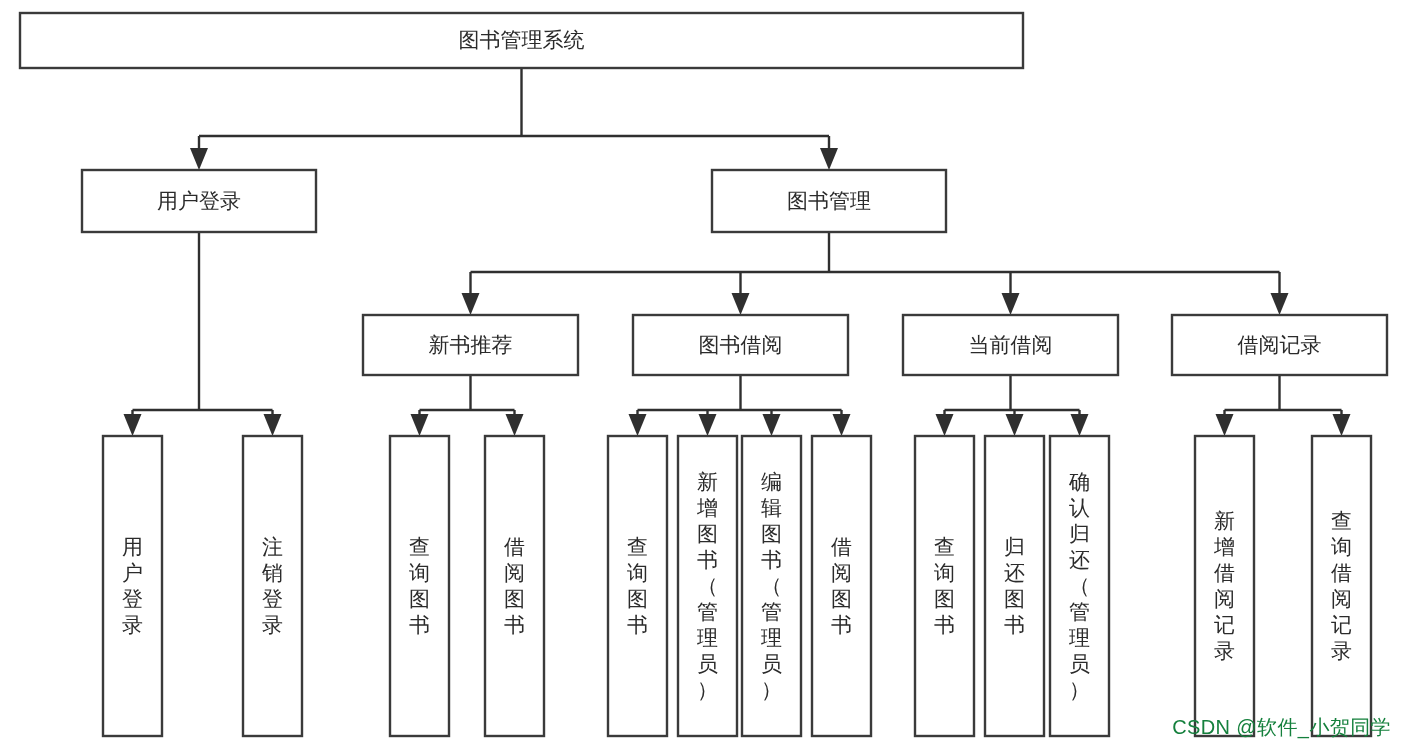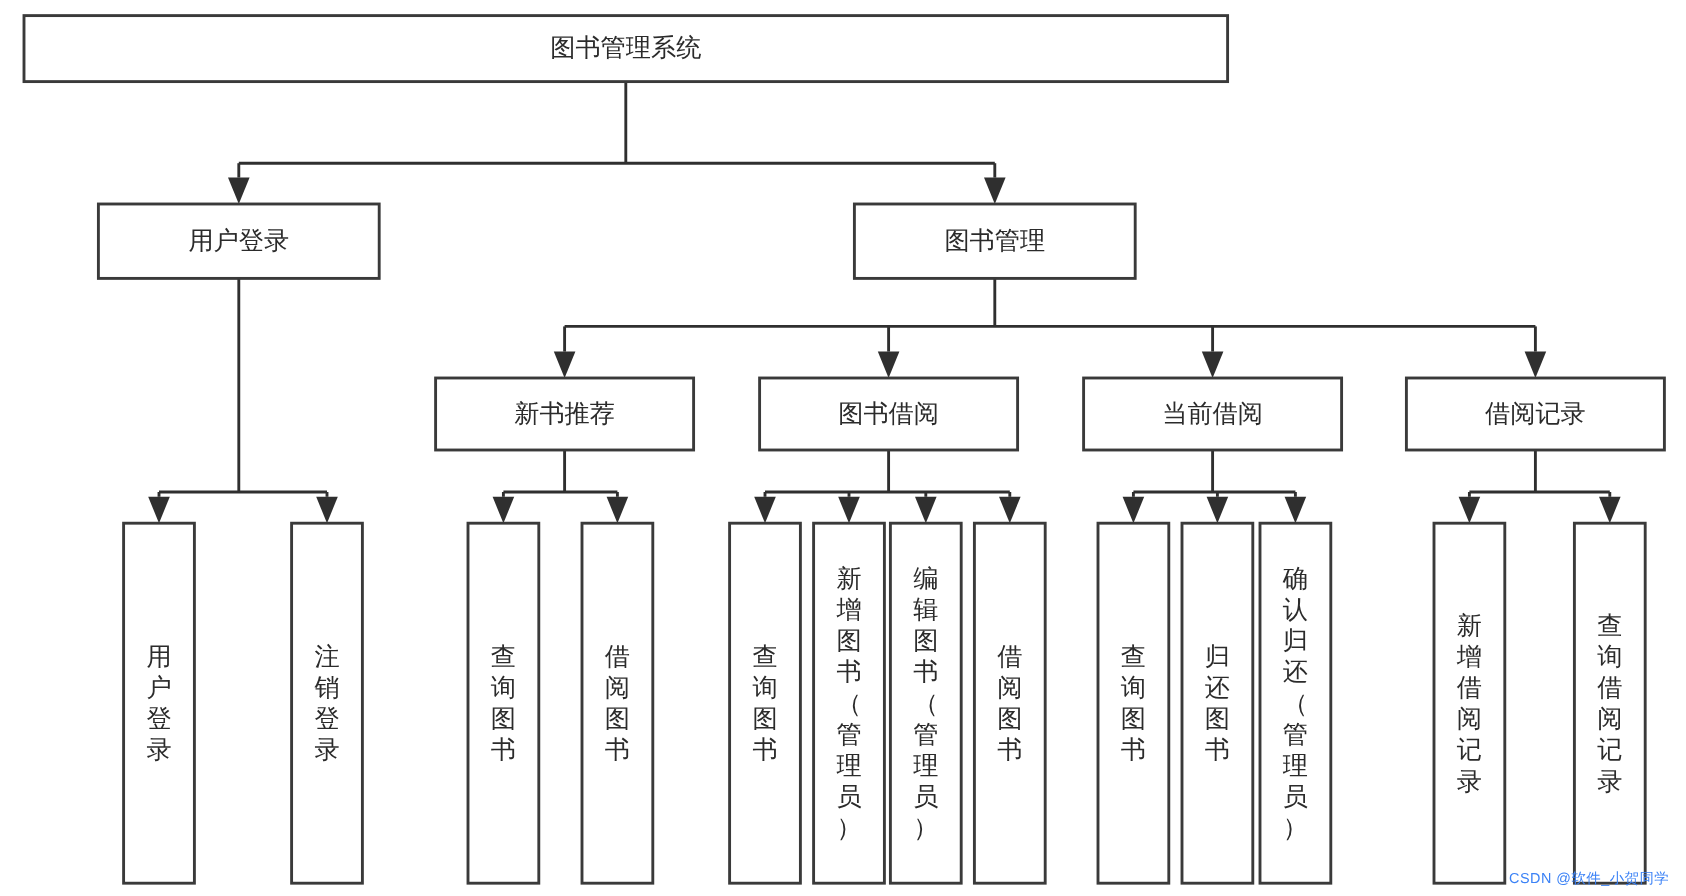--- a/index.html
+++ b/index.html
@@ -52,22 +52,22 @@
     font-family: "Liberation Sans", "DejaVu Sans", sans-serif;
     font-size: 21px;
     fill: #2b2b2b;
     text-anchor: middle;
   }
   .watermark-text {
     position: absolute;
     right: 14px;
     bottom: 6px;
     font-family: "Liberation Sans", "DejaVu Sans", sans-serif;
-    font-size: 12px;
-    color: #3b82f6;
+    font-size: 20px;
+    color: #15803d;
     letter-spacing: 0.4px;
     white-space: nowrap;
     user-select: none;
   }
 </style>
 </head>
 <body>
 
 <div id="diagram-root">
   <svg class="flow" viewBox="0 0 1405 747" xmlns="http://www.w3.org/2000/svg">

